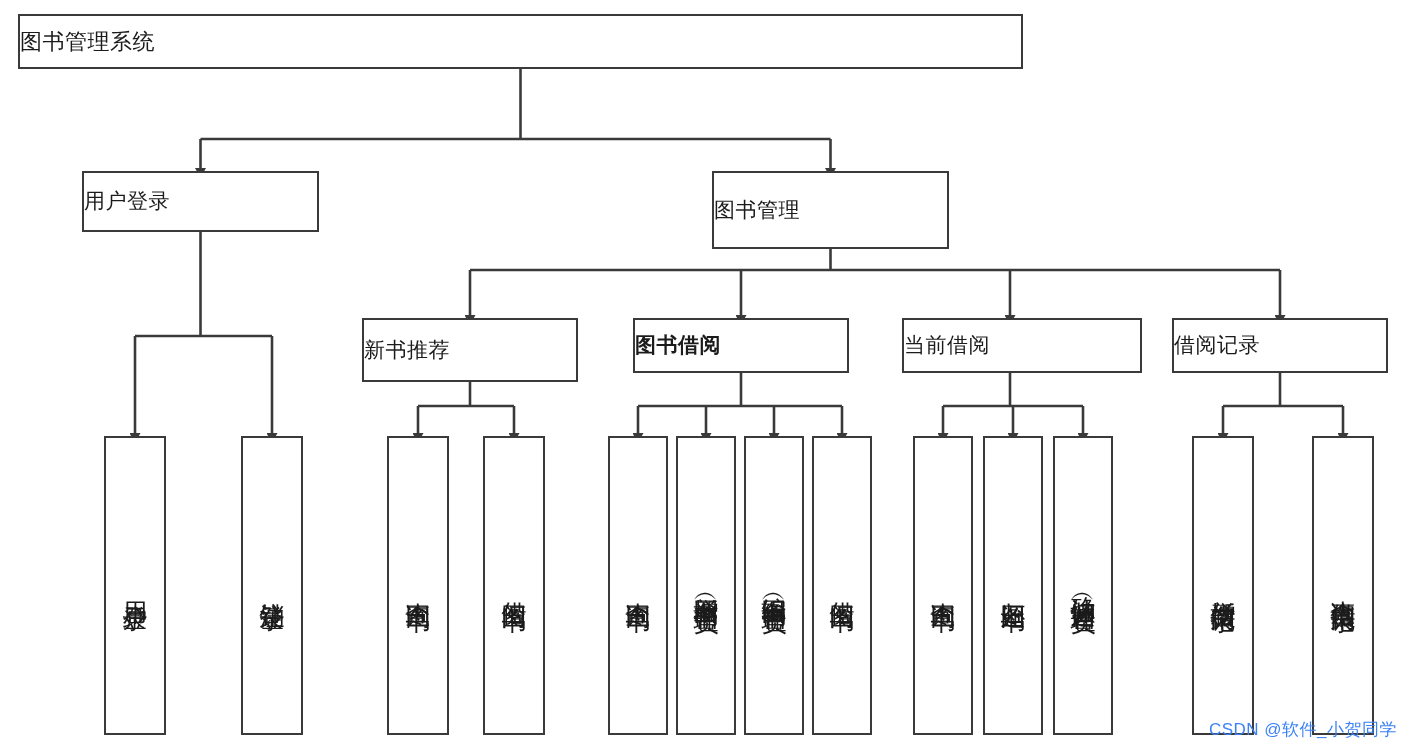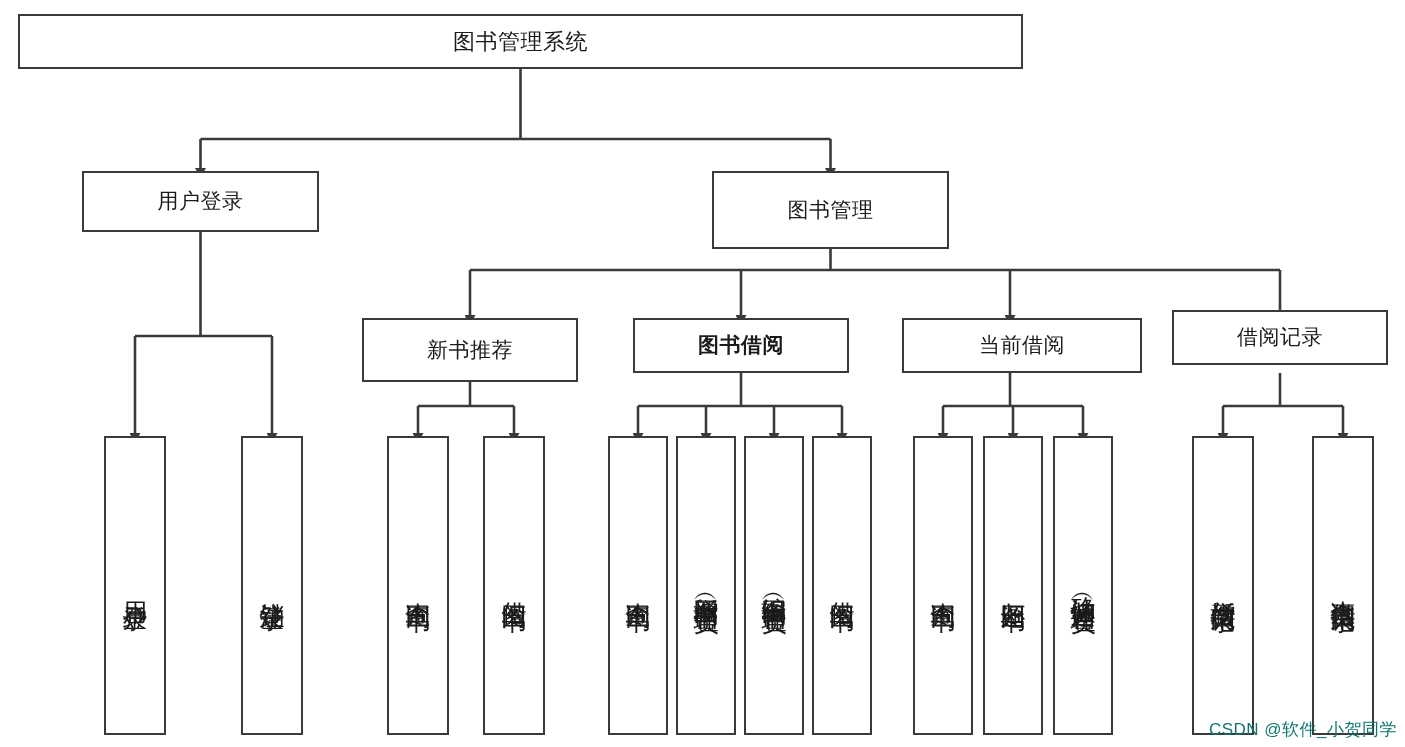--- a/index.html
+++ b/index.html
@@ -26,21 +26,20 @@
     height: 747px;
     pointer-events: none;
   }
   .node {
     position: absolute;
     box-sizing: border-box;
     background: #ffffff;
     border: 2px solid #3a3a3a;
     display: flex;
     align-items: center;
-    justify-content: center;
     color: #1b1b1b;
     z-index: 2;
   }
   .node-label {
     display: block;
     text-align: center;
     line-height: 1.18;
     letter-spacing: 0.5px;
   }
   
@@ -64,21 +63,21 @@
     line-height: 1.0;
     letter-spacing: 2px;
     white-space: nowrap;
     max-height: 100%;
   }
   #watermark {
     position: absolute;
     right: 8px;
     bottom: 6px;
     font-size: 17px;
-    color: #0f766e;
+    color: #3b82f6;
     z-index: 5;
     white-space: nowrap;
     letter-spacing: 0.5px;
   }
 </style>
 </head>
 <body>
 
 <div id="diagram-root">
 
@@ -137,21 +136,21 @@
       </div>
       <div class="node horizontal" style="left: 362px; top: 318px; width: 216px; height: 64px;">
         <span class="node-label">新书推荐</span>
       </div>
       <div class="node horizontal" style="left: 633px; top: 318px; width: 216px; height: 55px; font-weight: bold;">
         <span class="node-label">图书借阅</span>
       </div>
       <div class="node horizontal" style="left: 902px; top: 318px; width: 240px; height: 55px;">
         <span class="node-label">当前借阅</span>
       </div>
-      <div class="node horizontal" style="left: 1172px; top: 310px; width: 216px; height: 55px;">
+      <div class="node horizontal" style="left: 1172px; top: 318px; width: 216px; height: 55px;">
         <span class="node-label">借阅记录</span>
       </div>
       <div class="node vertical" style="left: 104px; top: 436px; width: 62px; height: 299px;">
         <span class="node-label">用户登录</span>
       </div>
       <div class="node vertical" style="left: 241px; top: 436px; width: 62px; height: 299px;">
         <span class="node-label">注销登录</span>
       </div>
       <div class="node vertical" style="left: 387px; top: 436px; width: 62px; height: 299px;">
         <span class="node-label">查询图书</span>

